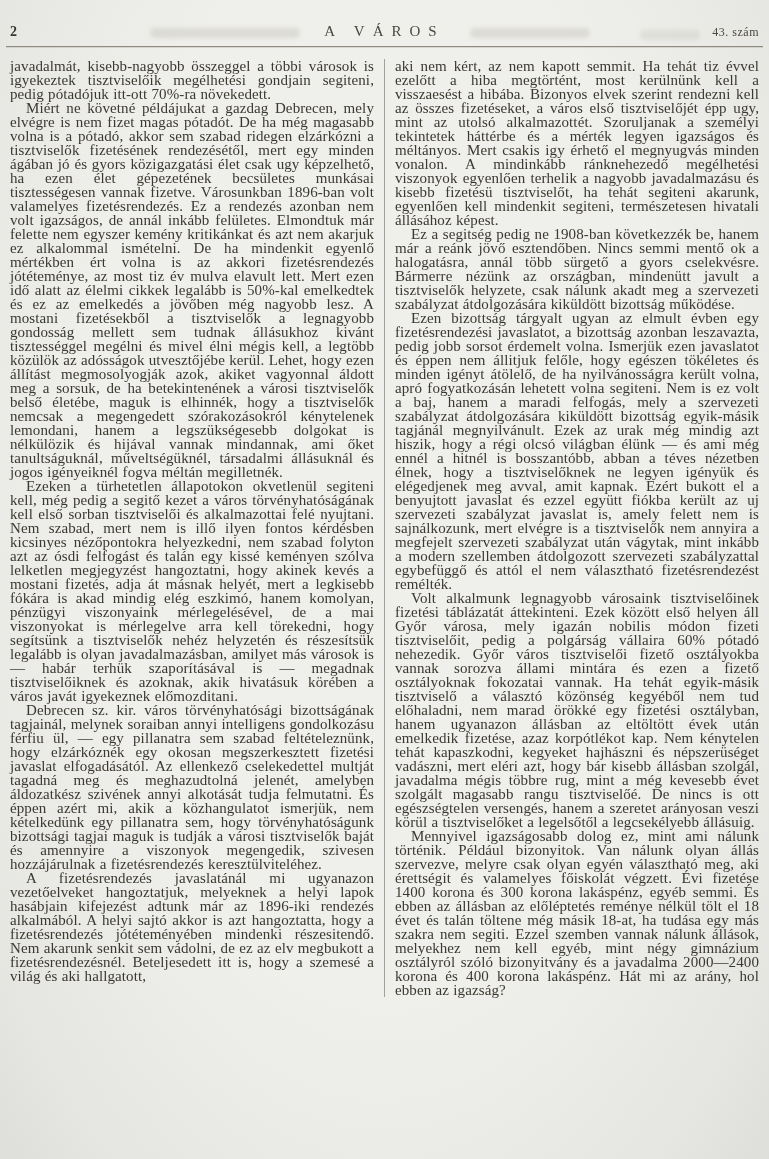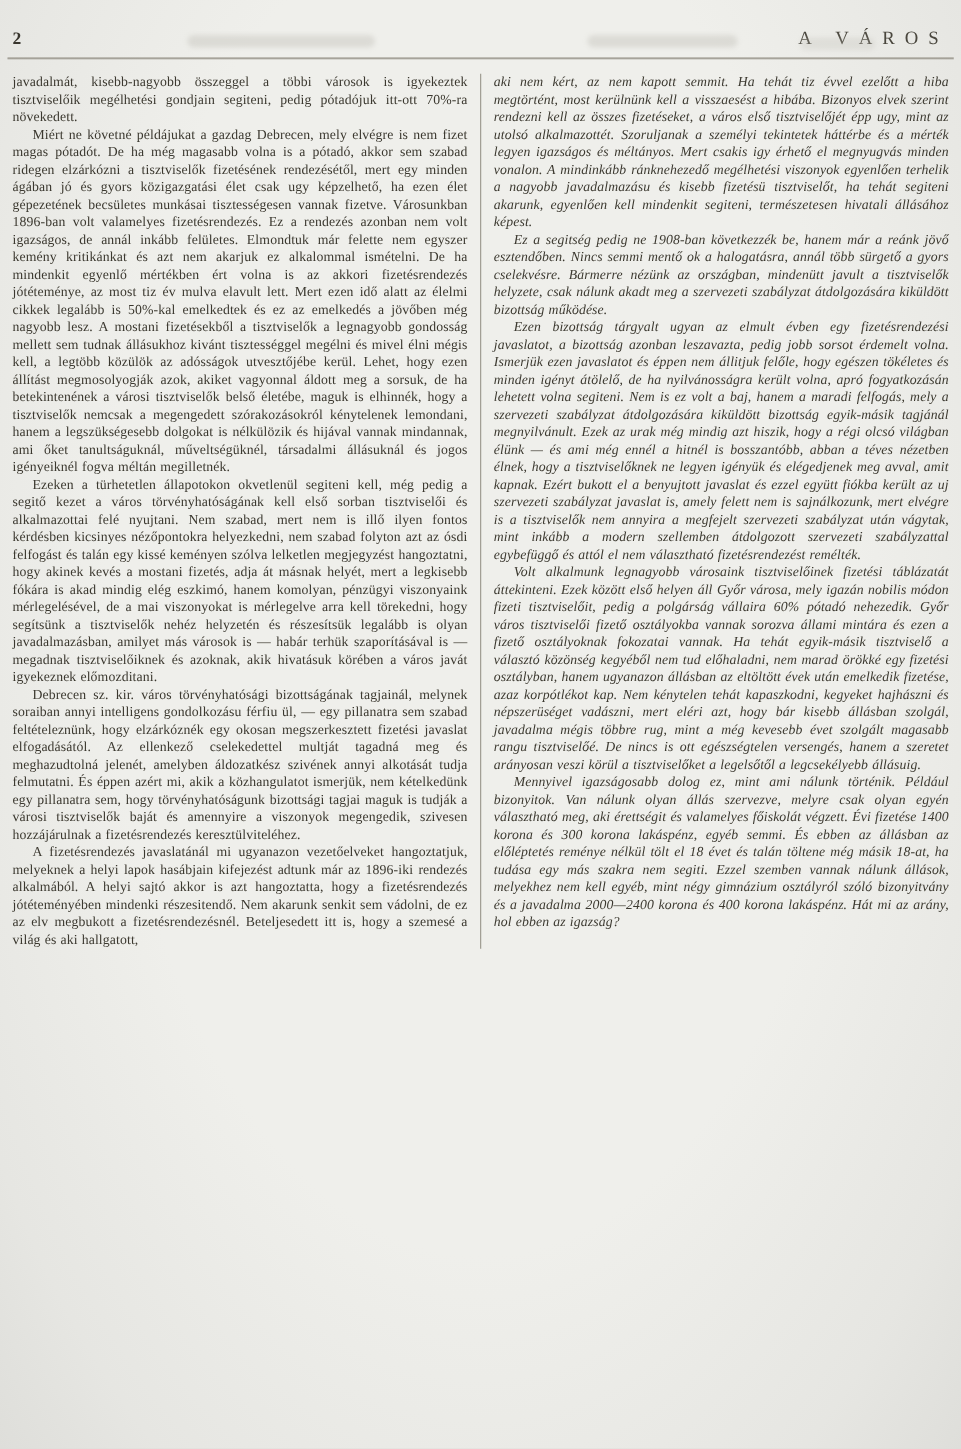--- a/index.html
+++ b/index.html
@@ -69,30 +69,30 @@
   .content {
     display: flex;
     align-items: stretch;
     padding: 12px 8px 0 8px;
   }
   .col {
     flex: 1 1 0;
     box-sizing: border-box;
   }
   .col.left  { padding: 0 10px 0 2px; }
-  .col.right { padding: 0 2px 0 10px; font-style: italic; }
+  .col.right { padding: 0 2px 0 10px; }
   .divider {
     flex: 0 0 1px;
     width: 1px;
     background: #8f8b80;
     opacity: 0.8;
   }
   p {
     margin: 0;
-    font-size: 11px;
+    font-size: 15px;
     line-height: 14px;
     text-align: justify;
     text-indent: 16px;
     letter-spacing: 0.1px;
     word-spacing: 0.4px;
     hyphens: auto;
     -webkit-hyphens: auto;
     color: #3b382f;
   }
   p.cont { text-indent: 0; }
@@ -104,20 +104,23 @@
 
   <div class="smudge s1"></div>
   <div class="smudge s2"></div>
   <div class="smudge s3"></div>
 
   <header class="masthead">
     <span class="side">
       <span class="pagenum">2</span>
     </span>
     <span class="title">A VÁROS</span>
+    <span class="side">
+      <span class="issue">43. szám</span>
+    </span>
   </header>
 
   <div class="rule"></div>
 
   <main class="content">
 
     <section class="col left">
       <p class="cont">javadalmát, kisebb-nagyobb összeggel a többi városok is igyekeztek tisztviselőik megélhetési gondjain segiteni, pedig pótadójuk itt-ott 70%-ra növekedett.</p>
       <p>Miért ne követné példájukat a gazdag Debrecen, mely elvégre is nem fizet magas pótadót. De ha még magasabb volna is a pótadó, akkor sem szabad ridegen elzárkózni a tisztviselők fizetésének rendezésétől, mert egy minden ágában jó és gyors közigazgatási élet csak ugy képzelhető, ha ezen élet gépezetének becsületes munkásai tisztességesen vannak fizetve. Városunkban 1896-ban volt valamelyes fizetésrendezés. Ez a rendezés azonban nem volt igazságos, de annál inkább felületes. Elmondtuk már felette nem egyszer kemény kritikánkat és azt nem akarjuk ez alkalommal ismételni. De ha mindenkit egyenlő mértékben ért volna is az akkori fizetésrendezés jótéteménye, az most tiz év mulva elavult lett. Mert ezen idő alatt az élelmi cikkek legalább is 50%-kal emelkedtek és ez az emelkedés a jövőben még nagyobb lesz. A mostani fizetésekből a tisztviselők a legnagyobb gondosság mellett sem tudnak állásukhoz kivánt tisztességgel megélni és mivel élni mégis kell, a legtöbb közülök az adósságok utvesztőjébe kerül. Lehet, hogy ezen állítást megmosolyogják azok, akiket vagyonnal áldott meg a sorsuk, de ha betekintenének a városi tisztviselők belső életébe, maguk is elhinnék, hogy a tisztviselők nemcsak a megengedett szórakozásokról kénytelenek lemondani, hanem a legszükségesebb dolgokat is nélkülözik és hijával vannak mindannak, ami őket tanultságuknál, műveltségüknél, társadalmi állásuknál és jogos igényeiknél fogva méltán megilletnék.</p>
       <p>Ezeken a türhetetlen állapotokon okvetlenül segiteni kell, még pedig a segitő kezet a város törvényhatóságának kell első sorban tisztviselői és alkalmazottai felé nyujtani. Nem szabad, mert nem is illő ilyen fontos kérdésben kicsinyes nézőpontokra helyezkedni, nem szabad folyton azt az ósdi felfogást és talán egy kissé keményen szólva lelketlen megjegyzést hangoztatni, hogy akinek kevés a mostani fizetés, adja át másnak helyét, mert a legkisebb fókára is akad mindig elég eszkimó, hanem komolyan, pénzügyi viszonyaink mérlegelésével, de a mai viszonyokat is mérlegelve arra kell törekedni, hogy segítsünk a tisztviselők nehéz helyzetén és részesítsük legalább is olyan javadalmazásban, amilyet más városok is — habár terhük szaporításával is — megadnak tisztviselőiknek és azoknak, akik hivatásuk körében a város javát igyekeznek előmozditani.</p>

